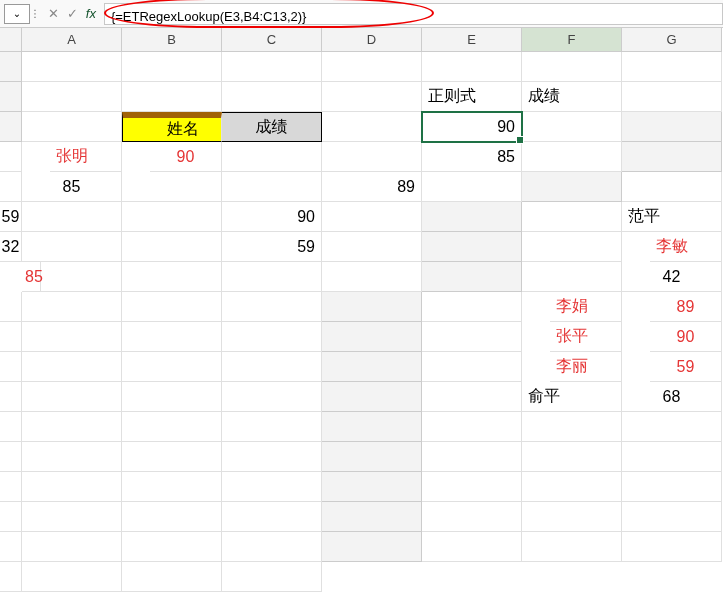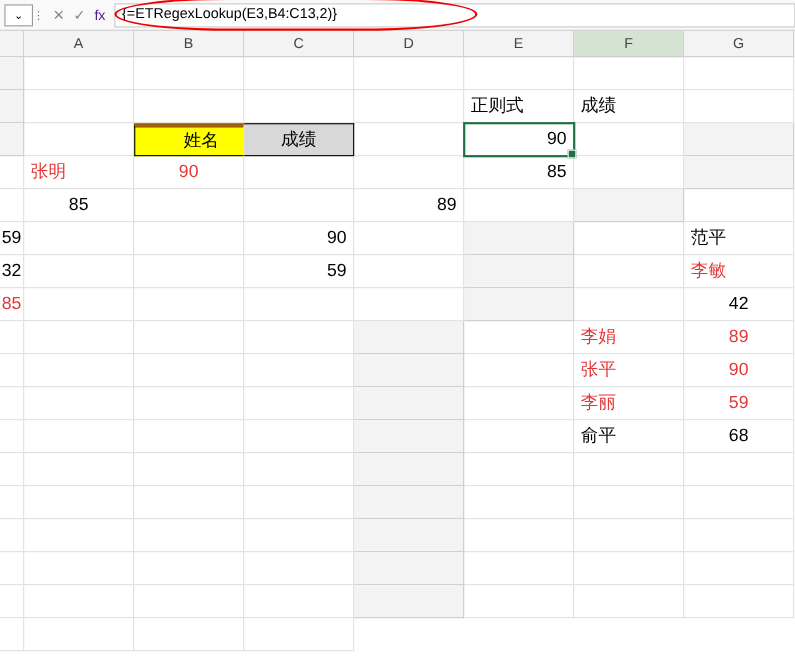--- a/index.html
+++ b/index.html
@@ -50,31 +50,32 @@
     gap: 8px;
     padding: 0 8px;
     color: #888;
   }
   .fb-controls span {
     cursor: pointer;
     font-size: 13px;
     font-family: "Segoe UI Symbol", Arial, sans-serif;
   }
   .fx {
+    font-style: italic;
     font-family: "Times New Roman", serif;
     font-size: 14px;
-    color: #4c1d95;
+    color: #14532d;
   }
   .formula-input {
     flex: 1;
     height: 22px;
     border: 1px solid #c8c8c8;
     background: #fff;
     display: flex;
-    align-items: flex-start;
+    align-items: flex-end;
     padding: 0 6px;
     min-width: 0;
     font-size: 13px;
     cursor: text;
     position: relative;
   }
   .formula-text { white-space: nowrap; }
 
   
   .annotation-ellipse {
@@ -118,36 +119,36 @@
     font-size: 16px;
     cursor: cell;
     position: relative;
   }
   .cell.right { justify-content: flex-end; }
   .cell.center { justify-content: center; }
 
   
   .hdr-name {
     background: #ffff00;
-    border-top: 4px solid #a16207;
+    border-top: 6px solid #a16207;
     border-bottom: 1px solid #000;
     border-left: 1px solid #000;
     justify-content: center;
     font-weight: 400;
     padding-left: 28px;
   }
   .hdr-score {
     background: #d8d8d8;
     border-top: 1px solid #000;
     border-bottom: 1px solid #000;
     border-right: 1px solid #000;
     justify-content: center;
   }
 
-  .red-text { color: #e53535; }
+  .red-text { color: #e53535; margin-left: 28px; }
 
   
   .colhead.selected { background: #d5e3d2; }
 
   
   .cell.active {
     outline: 2px solid #1e7145;
     outline-offset: -1px;
     z-index: 2;
   }

